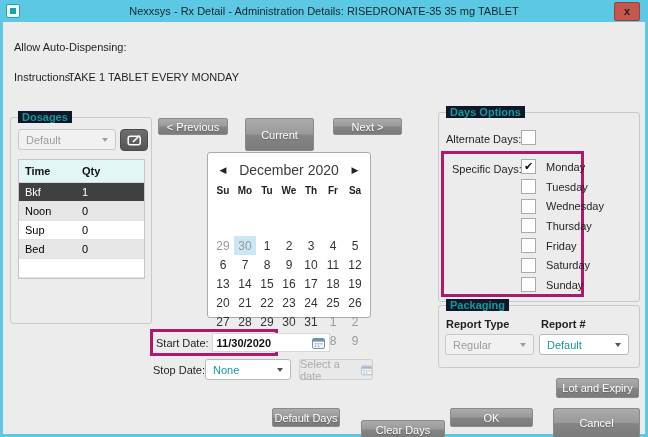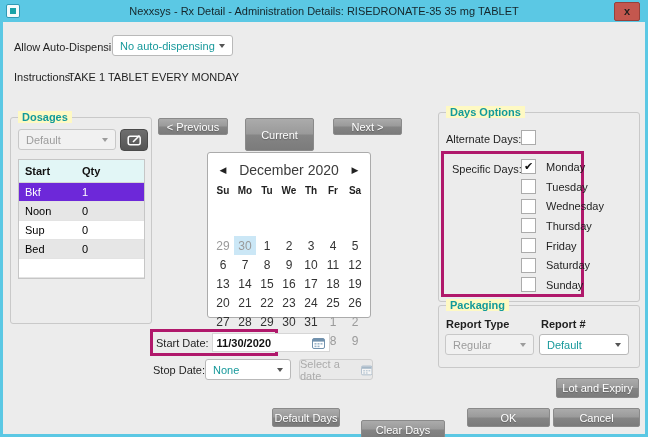--- a/index.html
+++ b/index.html
@@ -20,34 +20,34 @@
   
   .dd { position:absolute; background:#fff; border:1px solid #b9b9b9; border-radius:3px; height:21px; display:flex; align-items:center; padding:0 7px; font-size:11px; cursor:pointer; }
   .dd .val { flex:1; color:#17999B; overflow:hidden; white-space:nowrap; }
   .dd .chev { width:0; height:0; border-left:3px solid transparent; border-right:3px solid transparent; border-top:4px solid #555; margin-left:4px; }
   .dd.disabled { background:#F1F1F1; border-color:#c8c8c8; }
   .dd.disabled .val { color:#9c9c9c; }
   .dd.disabled .chev { border-top-color:#9c9c9c; }
 
   
   .groupbox { position:absolute; border:1px solid #c9c9c9; border-radius:3px; }
-  .legend { position:absolute; top:-7px; left:7px; background:#fef9c3; padding:0 4px; font-size:11px; font-weight:bold; color:#139A9A; }
+  .legend { position:absolute; top:-7px; left:7px; background:#0f172a; padding:0 4px; font-size:11px; font-weight:bold; color:#139A9A; }
 
   
   .btn { position:absolute; display:flex; align-items:center; justify-content:center; color:#fff; font-size:11px; border:1px solid #8a8a8a; border-radius:2px; background:linear-gradient(#ababab 0%, #9a9a9a 48%, #858585 52%, #7b7b7b 100%); text-shadow:0 1px 1px rgba(0,0,0,.25); cursor:pointer; }
 
   
   .dtable { position:absolute; left:7px; top:41px; width:127px; border:1px solid #c6c6c6; background:#fff; font-size:11px; }
   .thead { display:flex; background:#E2F6F6; border-bottom:1px solid #d5d5d5; font-weight:bold; color:#111; }
   .thead .td { padding:5px 0 5px 6px; }
   .td.t1 { width:57px; } .td.t2 { flex:1; }
   .trow { display:flex; height:19px; align-items:center; border-bottom:1px solid #e3e3e3; background:#fff; cursor:pointer; }
   .trow .td { padding-left:6px; }
   .trow.alt { background:#E6E6E6; }
-  .trow.sel { background:#6d28d9; color:#fff; }
+  .trow.sel { background:#404040; color:#fff; }
 
   
   .edit-btn { position:absolute; left:109px; top:11px; width:28px; height:22px; border-radius:4px; border:1px solid #4a4a4a; background:linear-gradient(#6e6e6e,#555); display:flex; align-items:center; justify-content:center; cursor:pointer; }
 
   
   .calendar { position:absolute; left:207px; top:152px; width:164px; height:166px; background:#fff; border:1px solid #ababab; border-radius:3px; }
   .cal-head { position:absolute; top:7px; left:6px; right:6px; height:20px; display:flex; align-items:center; }
   .cal-arrow { width:18px; text-align:center; font-size:9px; color:#222; cursor:pointer; }
   .cal-month { flex:1; text-align:center; font-size:14px; color:#3c3c3c; cursor:pointer; }
   .cal-weekdays { position:absolute; top:32px; left:4px; display:flex; }
@@ -80,43 +80,39 @@
 <div class="window">
   <div class="content"></div>
 
   <div class="titlebar">
     <span class="app-icon"></span>
     <span class="title">Nexxsys - Rx Detail - Administration Details: RISEDRONATE-35 35 mg TABLET</span>
   </div>
   <div class="close-btn">x</div>
 
   <div class="lbl" style="left:14px; top:41px;">Allow Auto-Dispensing:</div>
-  <div class="dd" style="left:112px; top:35px; width:121px;">
-    <span class="val">No auto-dispensing</span>
-    <span class="chev"></span>
-  </div>
 
   <div class="lbl" style="left:14px; top:71px;">Instructions:</div>
   <div class="lbl" style="left:68px; top:71px;">TAKE 1 TABLET EVERY MONDAY</div>
 
   <div class="groupbox" style="left:10px; top:117px; width:142px; height:207px;">
     <span class="legend">Dosages</span>
     <div class="dd disabled" style="left:7px; top:11px; width:98px;">
       <span class="val">Default</span>
       <span class="chev"></span>
     </div>
     <div class="edit-btn">
       <svg width="15" height="12" viewBox="0 0 15 12">
         <rect x="1.2" y="2.2" width="12" height="8.6" rx="2" fill="none" stroke="#fff" stroke-width="1.5"></rect>
         <path d="M6 8 L12.5 1.5" stroke="#fff" stroke-width="1.6"></path>
       </svg>
     </div>
     <div class="dtable">
       <div class="thead">
-        <div class="td t1">Start</div>
+        <div class="td t1">Time</div>
         <div class="td t2">Qty</div>
       </div>
       <div>
           <div class="trow sel">
             <div class="td t1">Bkf</div>
             <div class="td t2">1</div>
           </div>
           <div class="trow alt">
             <div class="td t1">Noon</div>
             <div class="td t2">0</div>
@@ -289,15 +285,15 @@
     </div>
     <div class="dd" style="left:100px; top:28px; width:90px;">
       <span class="val">Default</span>
       <span class="chev"></span>
     </div>
   </div>
 
   <div class="btn" style="left:556px; top:378px; width:83px; height:20px;">Lot and Expiry</div>
   <div class="btn" style="left:272px; top:408px; width:68px; height:19px;">Default Days</div>
   <div class="btn" style="left:361px; top:420px; width:84px; height:19px;">Clear Days</div>
-  <div class="btn" style="left:467px; top:408px; width:83px; height:19px;">OK</div>
-  <div class="btn" style="left:553px; top:408px; width:87px; height:19px;">Cancel</div>
+  <div class="btn" style="left:450px; top:408px; width:83px; height:19px;">OK</div>
+  <div class="btn" style="left:553px; top:408px; width:87px; height:30px;">Cancel</div>
 </div>
 
 </body></html>

